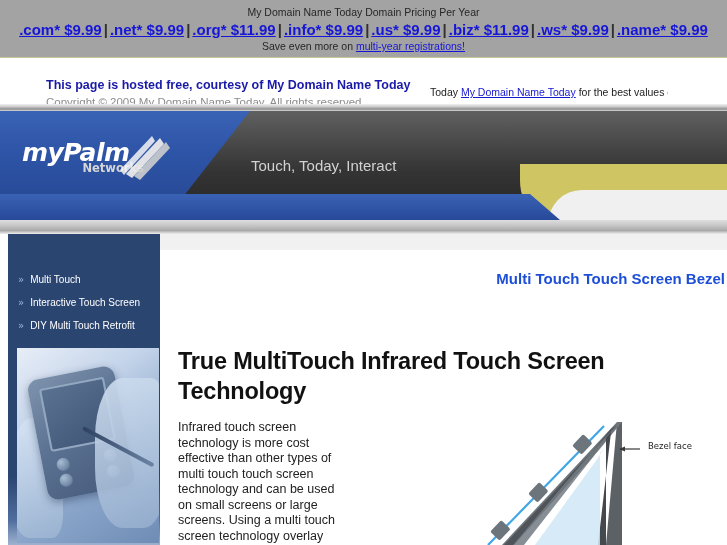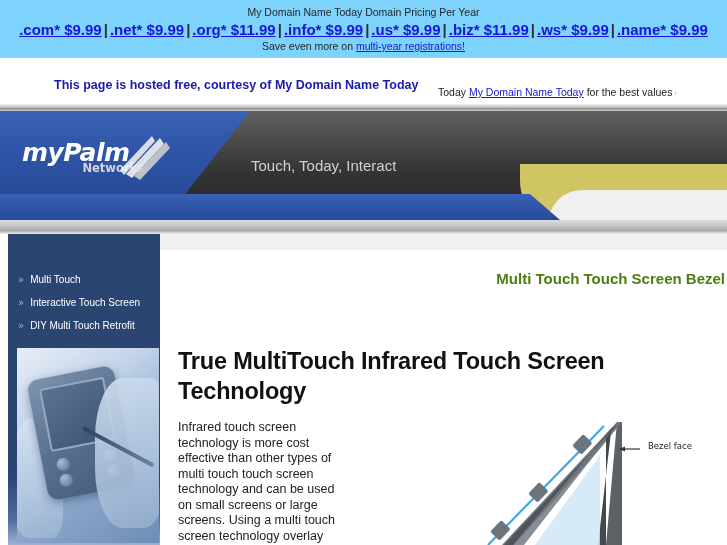--- a/index.html
+++ b/index.html
@@ -9,21 +9,21 @@
     width: 727px; height: 545px;
     overflow: hidden;
     background: #ffffff;
     font-family: "Liberation Sans", sans-serif;
   }
   #page { position: relative; width: 727px; height: 545px; overflow: hidden; }
 
   
   .ad-banner {
     position: absolute; left: 0; top: 0; width: 727px; height: 58px;
-    background: #7dd3fc;
+    background: #a3a3a3;
     border-bottom: 1px solid #c9c79a;
     text-align: center;
     padding-top: 6px;
   }
   .ad-title {
     font-size: 10.5px; color: #262626; line-height: 13px;
     font-family: "Liberation Sans", sans-serif;
   }
   .ad-prices {
     margin-top: 3px; font-size: 15px; font-weight: bold; color: #303030;
@@ -31,21 +31,21 @@
   }
   .ad-prices a {
     color: #1616d8; text-decoration: underline; font-weight: bold;
   }
   .ad-sep { color: #303030; font-weight: bold; padding: 0 2px; }
   .ad-more { margin-top: 3px; font-size: 10.5px; color: #262626; line-height: 13px; }
   .ad-more a { color: #1616d8; text-decoration: underline; }
 
   
   .host-strip {
-    position: absolute; left: 16px; top: 58px; width: 660px; height: 52px;
+    position: absolute; left: 8px; top: 58px; width: 660px; height: 52px;
     background: #ffffff; overflow: hidden;
   }
   .host-left { position: absolute; left: 38px; top: 20px; width: 380px; }
   .host-head {
     font-size: 12.5px; font-weight: bold; color: #1a1aa8; line-height: 15px;
     white-space: nowrap;
   }
   .host-copy {
     font-size: 11.5px; color: #8d8d8d; line-height: 15px; margin-top: 2px;
     white-space: nowrap;
@@ -187,21 +187,21 @@
   .content {
     position: absolute; left: 160px; top: 0; width: 567px; height: 311px;
     background: #ffffff;
   }
   .content-topstrip {
     position: absolute; left: 0; top: 0; width: 567px; height: 16px;
     background: #f1f1f1;
   }
   .bezel-title {
     position: absolute; right: 2px; top: 36px; font-size: 15px;
-    font-weight: bold; color: #4d7c0f; white-space: nowrap;
+    font-weight: bold; color: #1d4ed8; white-space: nowrap;
   }
   .intro {
     position: absolute; left: 18px; top: 60px; width: 506px;
     font-size: 12.5px; color: #222222; line-height: 16px;
   }
   .h1 {
     position: absolute; left: 18px; top: 112px; width: 500px;
     font-size: 23.5px; font-weight: bold; color: #111111; line-height: 30px;
     letter-spacing: -0.2px;
   }
@@ -231,20 +231,21 @@
     <div class="ad-title">My Domain Name Today Domain Pricing Per Year</div>
     <div class="ad-prices">
       <a href="#">.com* $9.99</a><span class="ad-sep">|</span><a href="#">.net* $9.99</a><span class="ad-sep">|</span><a href="#">.org* $11.99</a><span class="ad-sep">|</span><a href="#">.info* $9.99</a><span class="ad-sep">|</span><a href="#">.us* $9.99</a><span class="ad-sep">|</span><a href="#">.biz* $11.99</a><span class="ad-sep">|</span><a href="#">.ws* $9.99</a><span class="ad-sep">|</span><a href="#">.name* $9.99</a>
     </div>
     <div class="ad-more"><span>Save even more on </span><a href="#">multi-year registrations!</a></div>
   </div>
 
   <div class="host-strip">
     <div class="host-left">
       <div class="host-head">This page is hosted free, courtesy of My Domain Name Today</div>
+      <div class="host-copy">Copyright © 2009 My Domain Name Today. All rights reserved</div>
     </div>
     <div class="host-right"><span>Today </span><a href="#">My Domain Name Today</a><span> for the best values on: </span><a href="#">domain</a></div>
   </div>
 
   <div class="masthead">
     <div class="mast-toprule"></div>
     <div class="mast-body"></div>
     <div class="mast-sheen"></div>
     <div class="mast-yellow"></div>
     <div class="mast-yellow-cut"></div>

